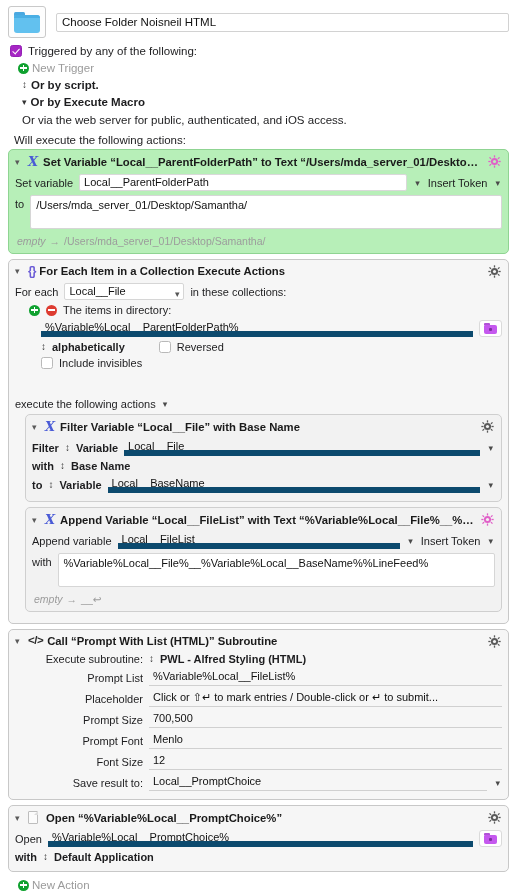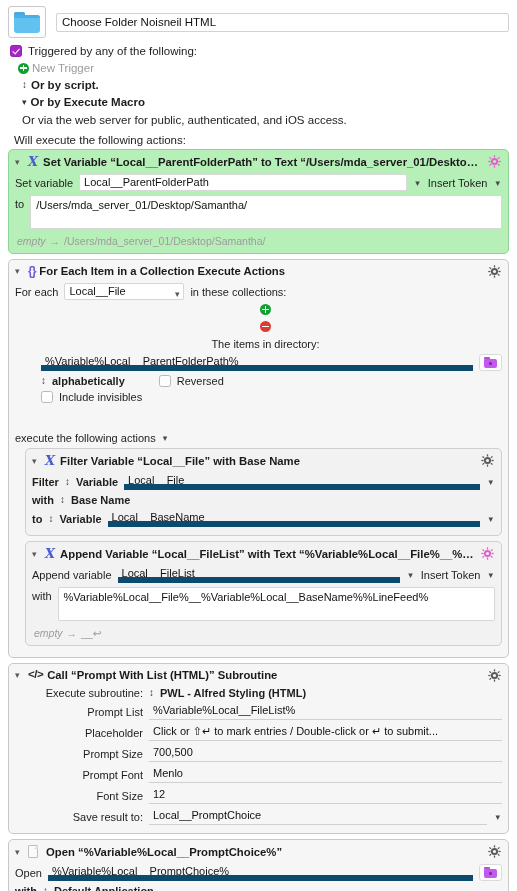--- a/index.html
+++ b/index.html
@@ -203,21 +203,21 @@
   }
   .mini-folder .b {
     position:absolute; left:0; top:1.5px; width:13px; height:9.5px;
     background:#c558ee; border-radius:1px 2px 2px 2px;
   }
   .mini-folder .b::after {
     content:""; position:absolute; left:5px; top:3px;
     width:3px; height:3.5px; background:#7d2ea0; border-radius:1px;
   }
 
-  .ind { padding-left: 14px; flex-direction: column; }
+  .ind { padding-left: 14px; }
   .ind2 { padding-left: 26px; }
   .sub-actions { padding: 2px 0 0 10px; }
   .exec-line { display:flex; align-items:center; gap:5px; padding: 5px 0 2px 0; font-size:11px;margin-top:22px; }
 
   .circ {
     width: 11px; height: 11px; border-radius:50%; position:relative; flex:0 0 auto;
   }
   .circ.add { background:#0fa12f; }
   .circ.rem { background:#dd3b30; }
   .circ.add::before { content:""; position:absolute; left:2.4px; top:4.8px; width:6.2px; height:1.5px; background:#fff; }

